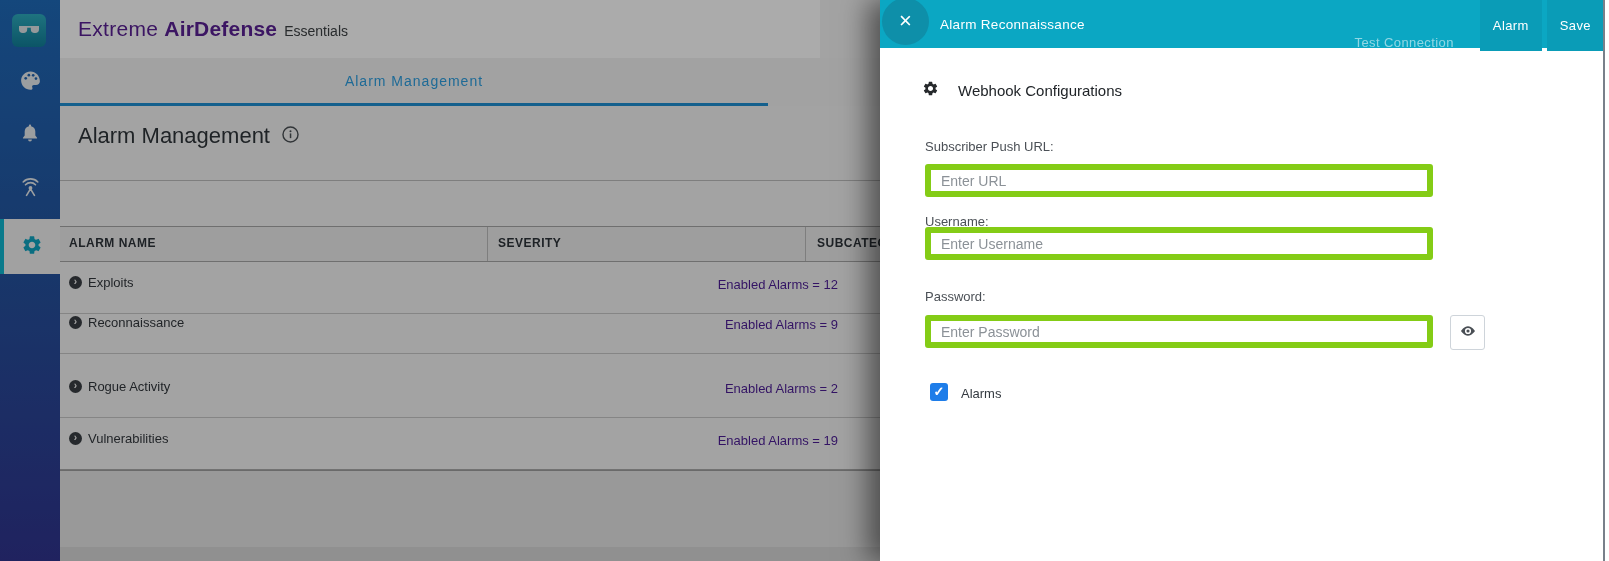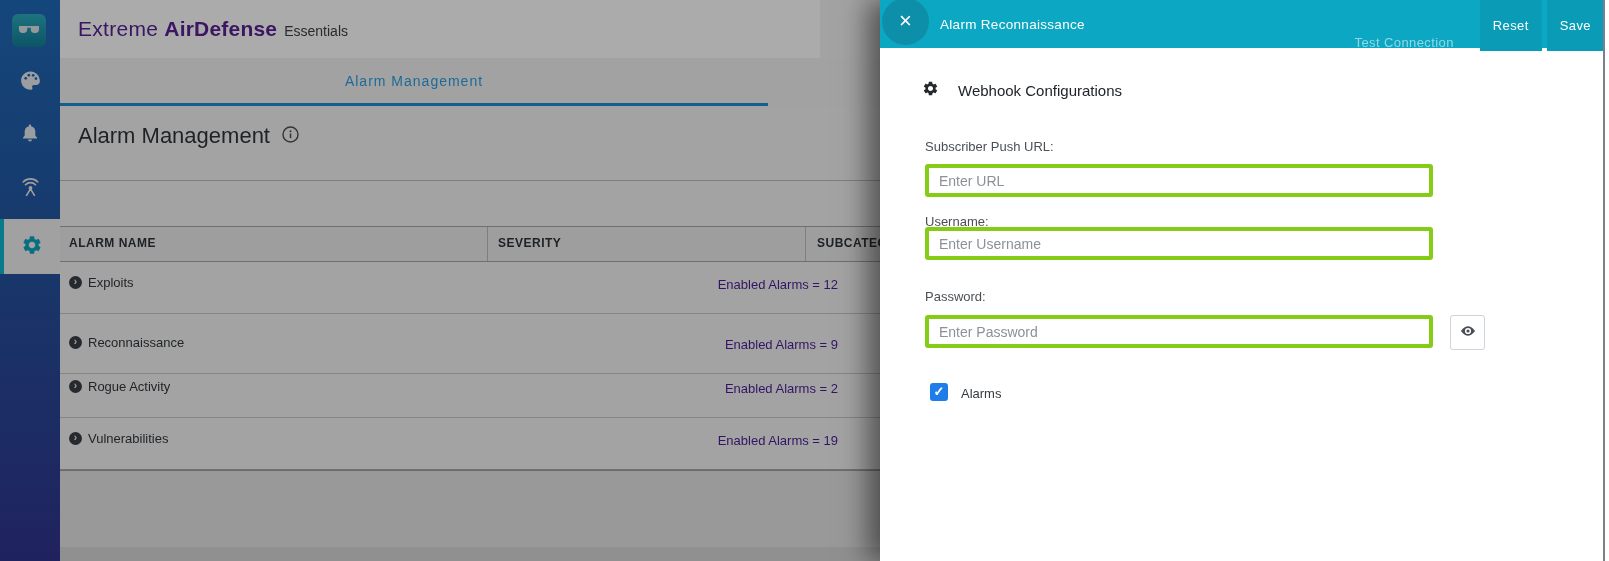--- a/index.html
+++ b/index.html
@@ -35,21 +35,21 @@
   .sep{position:absolute;left:0;top:74px;width:820px;height:1px;background:#bcbcbc;}
 
   .thead{position:absolute;left:0;top:120px;width:820px;height:36px;background:#ececec;
          border-top:1px solid #a6a6a6;border-bottom:1px solid #a6a6a6;box-sizing:border-box;display:flex;}
   .th{font-size:12px;font-weight:700;color:#2d3339;letter-spacing:.5px;line-height:33px;box-sizing:border-box;}
   .th1{width:428px;padding-left:9px;border-right:1px solid #bdbdbd;}
   .th2{width:318px;padding-left:10px;border-right:1px solid #bdbdbd;}
   .th3{flex:1;padding-left:11px;white-space:nowrap;overflow:hidden;}
 
   .trow{position:absolute;left:0;width:820px;height:52px;border-bottom:1px solid #c6c6c6;box-sizing:border-box;cursor:pointer;}
-  .r0{top:156px}.r1{top:216px}.r2{top:260px}.r3{top:312px;border-bottom:1px solid #aaaaaa;}
+  .r0{top:156px}.r1{top:196px}.r2{top:260px}.r3{top:312px;border-bottom:1px solid #aaaaaa;}
   .rname{position:absolute;left:9px;top:13px;display:flex;align-items:center;gap:6px;font-size:13px;color:#32373c;}
   .chev{width:13px;height:13px;border-radius:50%;background:#393e43;color:#f2f2f2;font-size:10px;line-height:12px;
         text-align:center;font-weight:700;}
   .chev::after{content:"›";}
   .ren{position:absolute;right:42px;top:15px;font-size:13px;color:#4c1d95;}
 
   .below{position:absolute;left:0;top:364px;width:820px;height:91px;background:#e4e4e4;border-top:1px solid #9e9e9e;}
   .foot{position:absolute;left:0;top:441px;width:820px;height:14px;background:#d7d7d7;}
 
   .dim{position:absolute;left:0;top:0;width:880px;height:561px;background:rgba(0,0,0,0.33);z-index:5;}
@@ -65,21 +65,21 @@
   .pactions{margin-left:auto;display:flex;align-items:flex-end;height:51px;align-self:flex-start;}
   .btn-test{color:rgba(255,255,255,.55);font-size:13px;letter-spacing:.4px;margin-right:15px;cursor:pointer;background:none;border:none;
             font-family:inherit;}
   .btn-solid{height:51px;display:flex;align-items:center;padding:0 13px;background:#0a9cb7;color:#fff;font-size:13px;
              letter-spacing:.4px;margin-left:5px;cursor:pointer;border:none;font-family:inherit;}
 
   .sect{position:absolute;left:42px;top:80px;display:flex;align-items:center;gap:19px;}
   .sect-title{font-size:15px;color:#212529;}
   .lbl{position:absolute;left:45px;font-size:13px;color:#4b5056;}
   .lbl1{top:139px}.lbl2{top:214px}.lbl3{top:289px}
-  .inp{position:absolute;left:45px;width:508px;height:33px;border:4px solid #84cc16;border-radius:3px;box-sizing:border-box;
+  .inp{position:absolute;left:45px;width:508px;height:33px;border:6px solid #84cc16;border-radius:3px;box-sizing:border-box;
        padding:0 10px;font-size:14px;color:#333;background:#fff;font-family:inherit;outline:none;}
   .inp::placeholder{color:#8b9197;opacity:1;}
   .inp1{top:164px}.inp2{top:227px}.inp3{top:315px}
   .eye-btn{position:absolute;left:570px;top:315px;width:33px;height:33px;border:1px solid #ced4da;border-radius:3px;
            background:#fff;display:flex;align-items:center;justify-content:center;cursor:pointer;}
   .chkrow{position:absolute;left:50px;top:383px;display:flex;align-items:flex-end;gap:13px;}
   .chk{width:18px;height:18px;background:#1e7de9;border-radius:3px;color:#fff;font-size:13px;line-height:18px;
        text-align:center;font-weight:700;cursor:pointer;}
   .chk::after{content:"✓";}
   .chklbl{font-size:13px;color:#343a40;}
@@ -208,21 +208,21 @@
 
     <div class="dim"></div>
   </div>
 
   <section class="panel">
     <div class="phead">
       <div class="pclose"></div>
       <span class="ptitle">Alarm Reconnaissance</span>
       <div class="pactions">
         <button class="btn-test">Test Connection</button>
-        <button class="btn-solid">Reset</button>
+        <button class="btn-solid">Alarm</button>
         <button class="btn-solid">Save</button>
       </div>
     </div>
 
     <div class="sect">
       <span>
         <svg width="17" height="17" viewBox="0 0 24 24">
           <path d="M19.14 12.94c.04-.3.06-.61.06-.94 0-.32-.02-.64-.07-.94l2.03-1.58a.49.49 0 00.12-.61l-1.92-3.32a.488.488 0 00-.59-.22l-2.39.96c-.5-.38-1.03-.7-1.62-.94l-.36-2.54a.484.484 0 00-.48-.41h-3.84c-.24 0-.43.17-.47.41l-.36 2.54c-.59.24-1.13.57-1.62.94l-2.39-.96c-.22-.08-.47 0-.59.22L2.74 8.87c-.12.21-.08.47.12.61l2.03 1.58c-.05.3-.09.63-.09.94s.02.64.07.94l-2.03 1.58a.49.49 0 00-.12.61l1.92 3.32c.12.22.37.29.59.22l2.39-.96c.5.38 1.03.7 1.62.94l.36 2.54c.05.24.24.41.48.41h3.84c.24 0 .44-.17.47-.41l.36-2.54c.59-.24 1.13-.56 1.62-.94l2.39.96c.22.08.47 0 .59-.22l1.92-3.32c.12-.22.07-.47-.12-.61l-2.01-1.58zM12 15.6c-1.98 0-3.6-1.62-3.6-3.6s1.62-3.6 3.6-3.6 3.6 1.62 3.6 3.6-1.62 3.6-3.6 3.6z" fill="#26292c"></path>
         </svg>
       </span>

